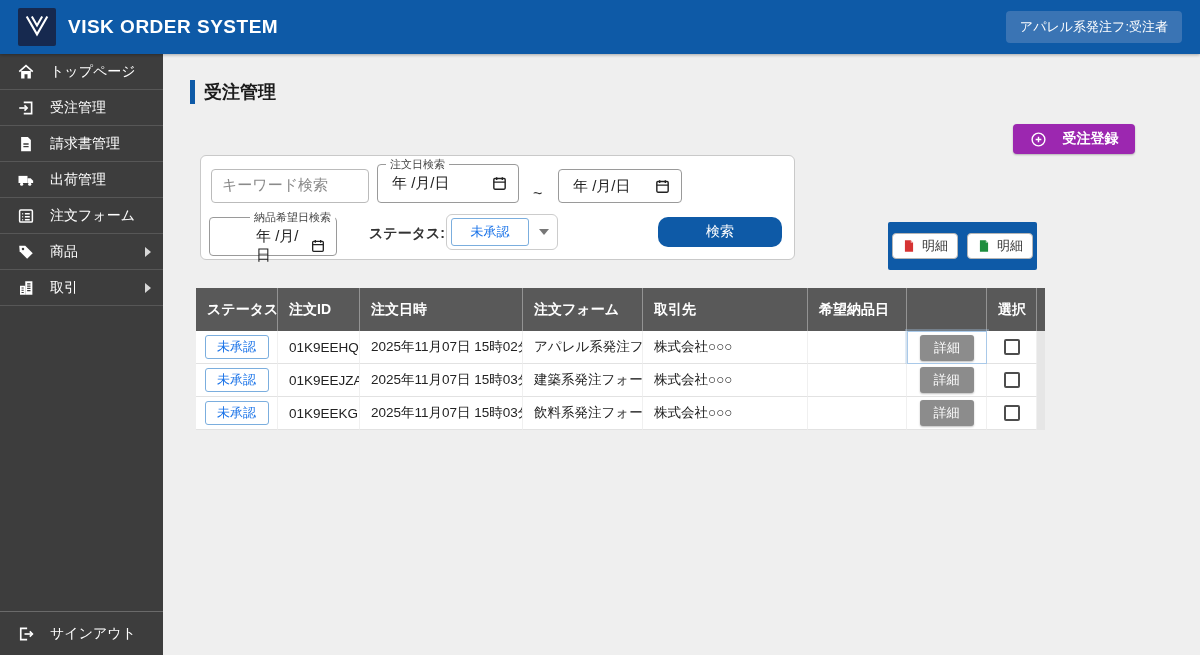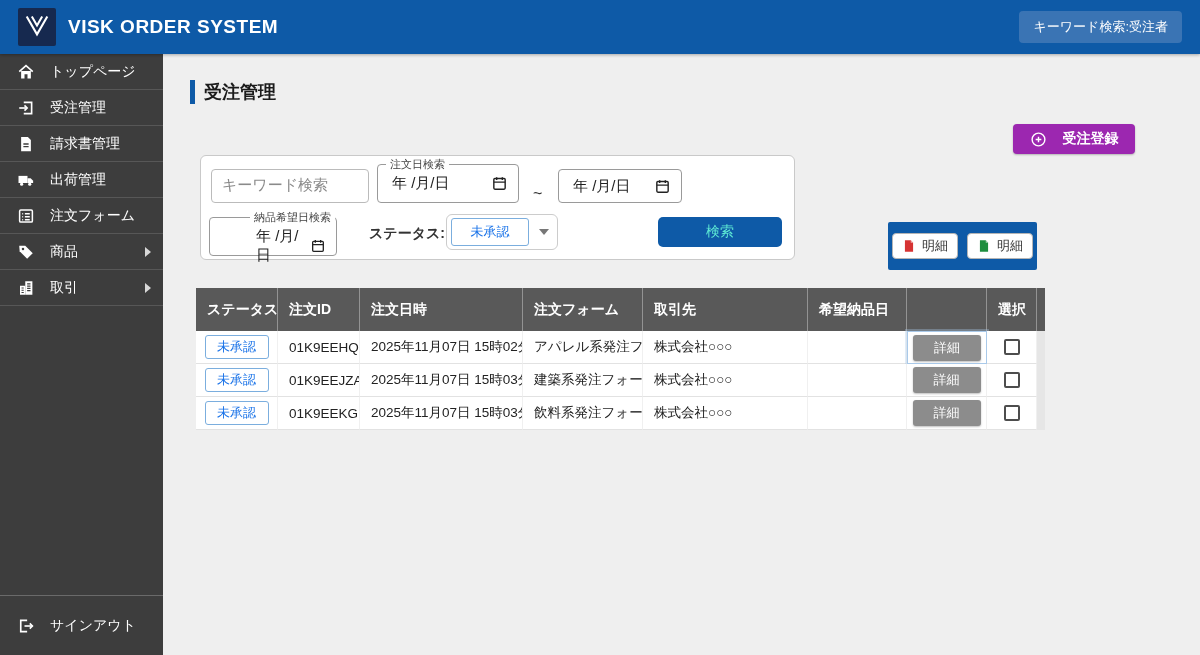--- a/index.html
+++ b/index.html
@@ -15,21 +15,21 @@
 
   
   .sidebar { position:absolute; left:0; top:54px; width:163px; height:601px; background:#3d3d3d; display:flex; flex-direction:column; }
   .side-item { height:36px; display:flex; align-items:center; padding:0 12px 0 16px; color:#fff; font-size:14px;
                border-bottom:1px solid #575757; cursor:pointer; }
   .side-item:first-child { border-top:none; }
   .side-item .s-icon { width:20px; height:20px; margin-right:14px; flex:0 0 20px; display:flex; align-items:center; justify-content:center; }
   .side-item .s-icon svg { width:18px; height:18px; }
   .chev { margin-left:auto; width:0; height:0; border-top:5px solid transparent; border-bottom:5px solid transparent; border-left:6px solid #d8d8d8; }
   .side-spacer { flex:1; }
-  .signout { height:60px; border-top:1px solid #6a6a6a; border-bottom:none;text-align:right; }
+  .signout { height:44px; border-top:1px solid #6a6a6a; border-bottom:none;text-align:right; }
 
   
   .main { position:absolute; left:163px; top:54px; width:1037px; height:601px; background:#efefef; }
 
   .page-title-row { position:absolute; left:27px; top:26px; display:flex; align-items:center; }
   .title-bar { width:5px; height:24px; background:#0e5aa7; margin-right:9px; }
   .page-title { font-size:18px; font-weight:bold; color:#1b1b1b; }
 
   .register-btn { position:absolute; right:65px; top:70px; width:122px; height:30px; background:#9c27b0; border:none;
                   border-radius:4px; color:#fff; font-size:14px; font-weight:bold; display:flex; align-items:center;
@@ -53,63 +53,63 @@
   .date-plain { position:absolute; left:357px; top:13px; width:124px; height:34px; border:1px solid #9a9a9a; border-radius:4px;
                 display:flex; align-items:center; padding:0 10px 0 14px; font-size:15px; background:#fff; cursor:text; }
   .date-plain .cal { margin-left:auto; width:17px; height:17px; }
   .status-label { position:absolute; left:168px; top:69px; font-size:14px; font-weight:bold; color:#333; }
   .status-wrap { position:absolute; left:245px; top:58px; width:112px; height:36px; border:1px solid #ccc; border-radius:6px;
                  display:flex; align-items:center; padding:0 8px 0 4px; background:#fff; }
   .status-chip { width:78px; height:28px; border:1px solid #7baede; border-radius:3px; color:#1a73e8; font-size:13px;
                  display:flex; align-items:center; justify-content:center; background:#fff; cursor:pointer; }
   .caret-btn { margin-left:auto; width:0; height:0; border-left:5px solid transparent; border-right:5px solid transparent;
                border-top:6px solid #777; cursor:pointer; }
-  .search-btn { position:absolute; left:457px; top:61px; width:124px; height:30px; background:#0e5aa7; color:#5eead4;
-                border:none; border-radius:5px; font-size:14px; cursor:pointer; font-family:Liberation Sans, sans-serif; }
+  .search-btn { position:absolute; left:457px; top:61px; width:124px; height:30px; background:#0e5aa7; color:#ffffff;
+                border:none; border-radius:10px; font-size:14px; cursor:pointer; font-family:Liberation Sans, sans-serif; }
 
   
   .export-strip { position:absolute; left:725px; top:168px; width:149px; height:48px; background:#0e5aa7; border-radius:2px;
                   display:flex; align-items:center; justify-content:center; gap:9px; }
   .export-btn { background:#fff; border:1px solid #b5b5b5; border-radius:4px; height:26px; padding:0 9px; display:flex;
                 align-items:center; gap:6px; font-size:13px; color:#333; cursor:pointer; font-family:inherit; }
   .export-btn svg { width:14px; height:14px; }
 
   
   .table-wrap { position:absolute; left:33px; top:234px; width:849px; }
   .grid { width:841px; display:grid; grid-template-columns:82px 82px 163px 120px 165px 99px 80px 50px; }
   .th { background:#595959; color:#fff; font-size:14px; font-weight:bold; height:43px; display:flex; align-items:center;
         padding:0 8px 0 11px; border-right:1px solid rgba(255,255,255,.35); white-space:nowrap; overflow:hidden; }
   .th:last-child { border-right:none; }
   .td { background:#fff; height:33px; display:flex; align-items:center; font-size:13.5px; color:#222;
         border-bottom:1px solid #e2e2e2; border-right:1px solid #f0f0f0; padding:0 6px 0 11px;
         white-space:nowrap; overflow:hidden; }
   .td.c { justify-content:center; padding:0; }
   .status-badge { width:64px; height:24px; border:1px solid #7baede; border-radius:3px; color:#1a73e8; font-size:13px;
                   display:flex; align-items:center; justify-content:center; background:#fff; }
-  .detail-btn { background:#8c8c8c; color:#fff; border:none; border-radius:3px; width:68px; height:26px; font-size:13px;
+  .detail-btn { background:#8c8c8c; color:#fff; border:none; border-radius:3px; width:54px; height:26px; font-size:13px;
                 cursor:pointer; box-shadow:0 1px 2px rgba(0,0,0,.25); font-family:inherit; }
   .td.focused { border:1px solid #a9c9e9; box-shadow:0 0 0 2px rgba(169,201,233,.35); }
   .cbx { width:16px; height:16px; border:2px solid #4d4d4d; border-radius:2px; background:#fff; appearance:none; cursor:pointer; }
   .gutter { position:absolute; right:0; top:0; width:8px; height:142px; background:#e6e6e6; }
   .gutter .g-head { height:43px; background:#595959; }
 </style>
 </head>
 <body>
 
 <div class="topbar">
   <div class="logo-box">
     <span>
       <svg width="30" height="30" viewBox="0 0 32 32" fill="none" stroke="#fff" stroke-width="2.2">
         <path d="M5 7 L16 26 L27 7"></path>
           <path d="M10.5 7 L16 16.5 L21.5 7"></path>
       </svg>
     </span>
   </div>
   <div class="app-title">VISK ORDER SYSTEM</div>
-  <div class="account-badge">キーワード検索:受注者</div>
+  <div class="account-badge">アパレル系発注フ:受注者</div>
 </div>
 
 <nav class="sidebar">
 
   <div class="side-item">
     <span class="s-icon">
       <svg viewBox="0 0 24 24">
           <path d="M3 11.5 L12 3.5 L21 11.5" fill="none" stroke="#fff" stroke-width="2.2"></path>
           <path d="M5.5 10.5 V20.5 H10 v-5.5 h4 V20.5 h4.5 V10.5" fill="#fff"></path>
         </svg>

